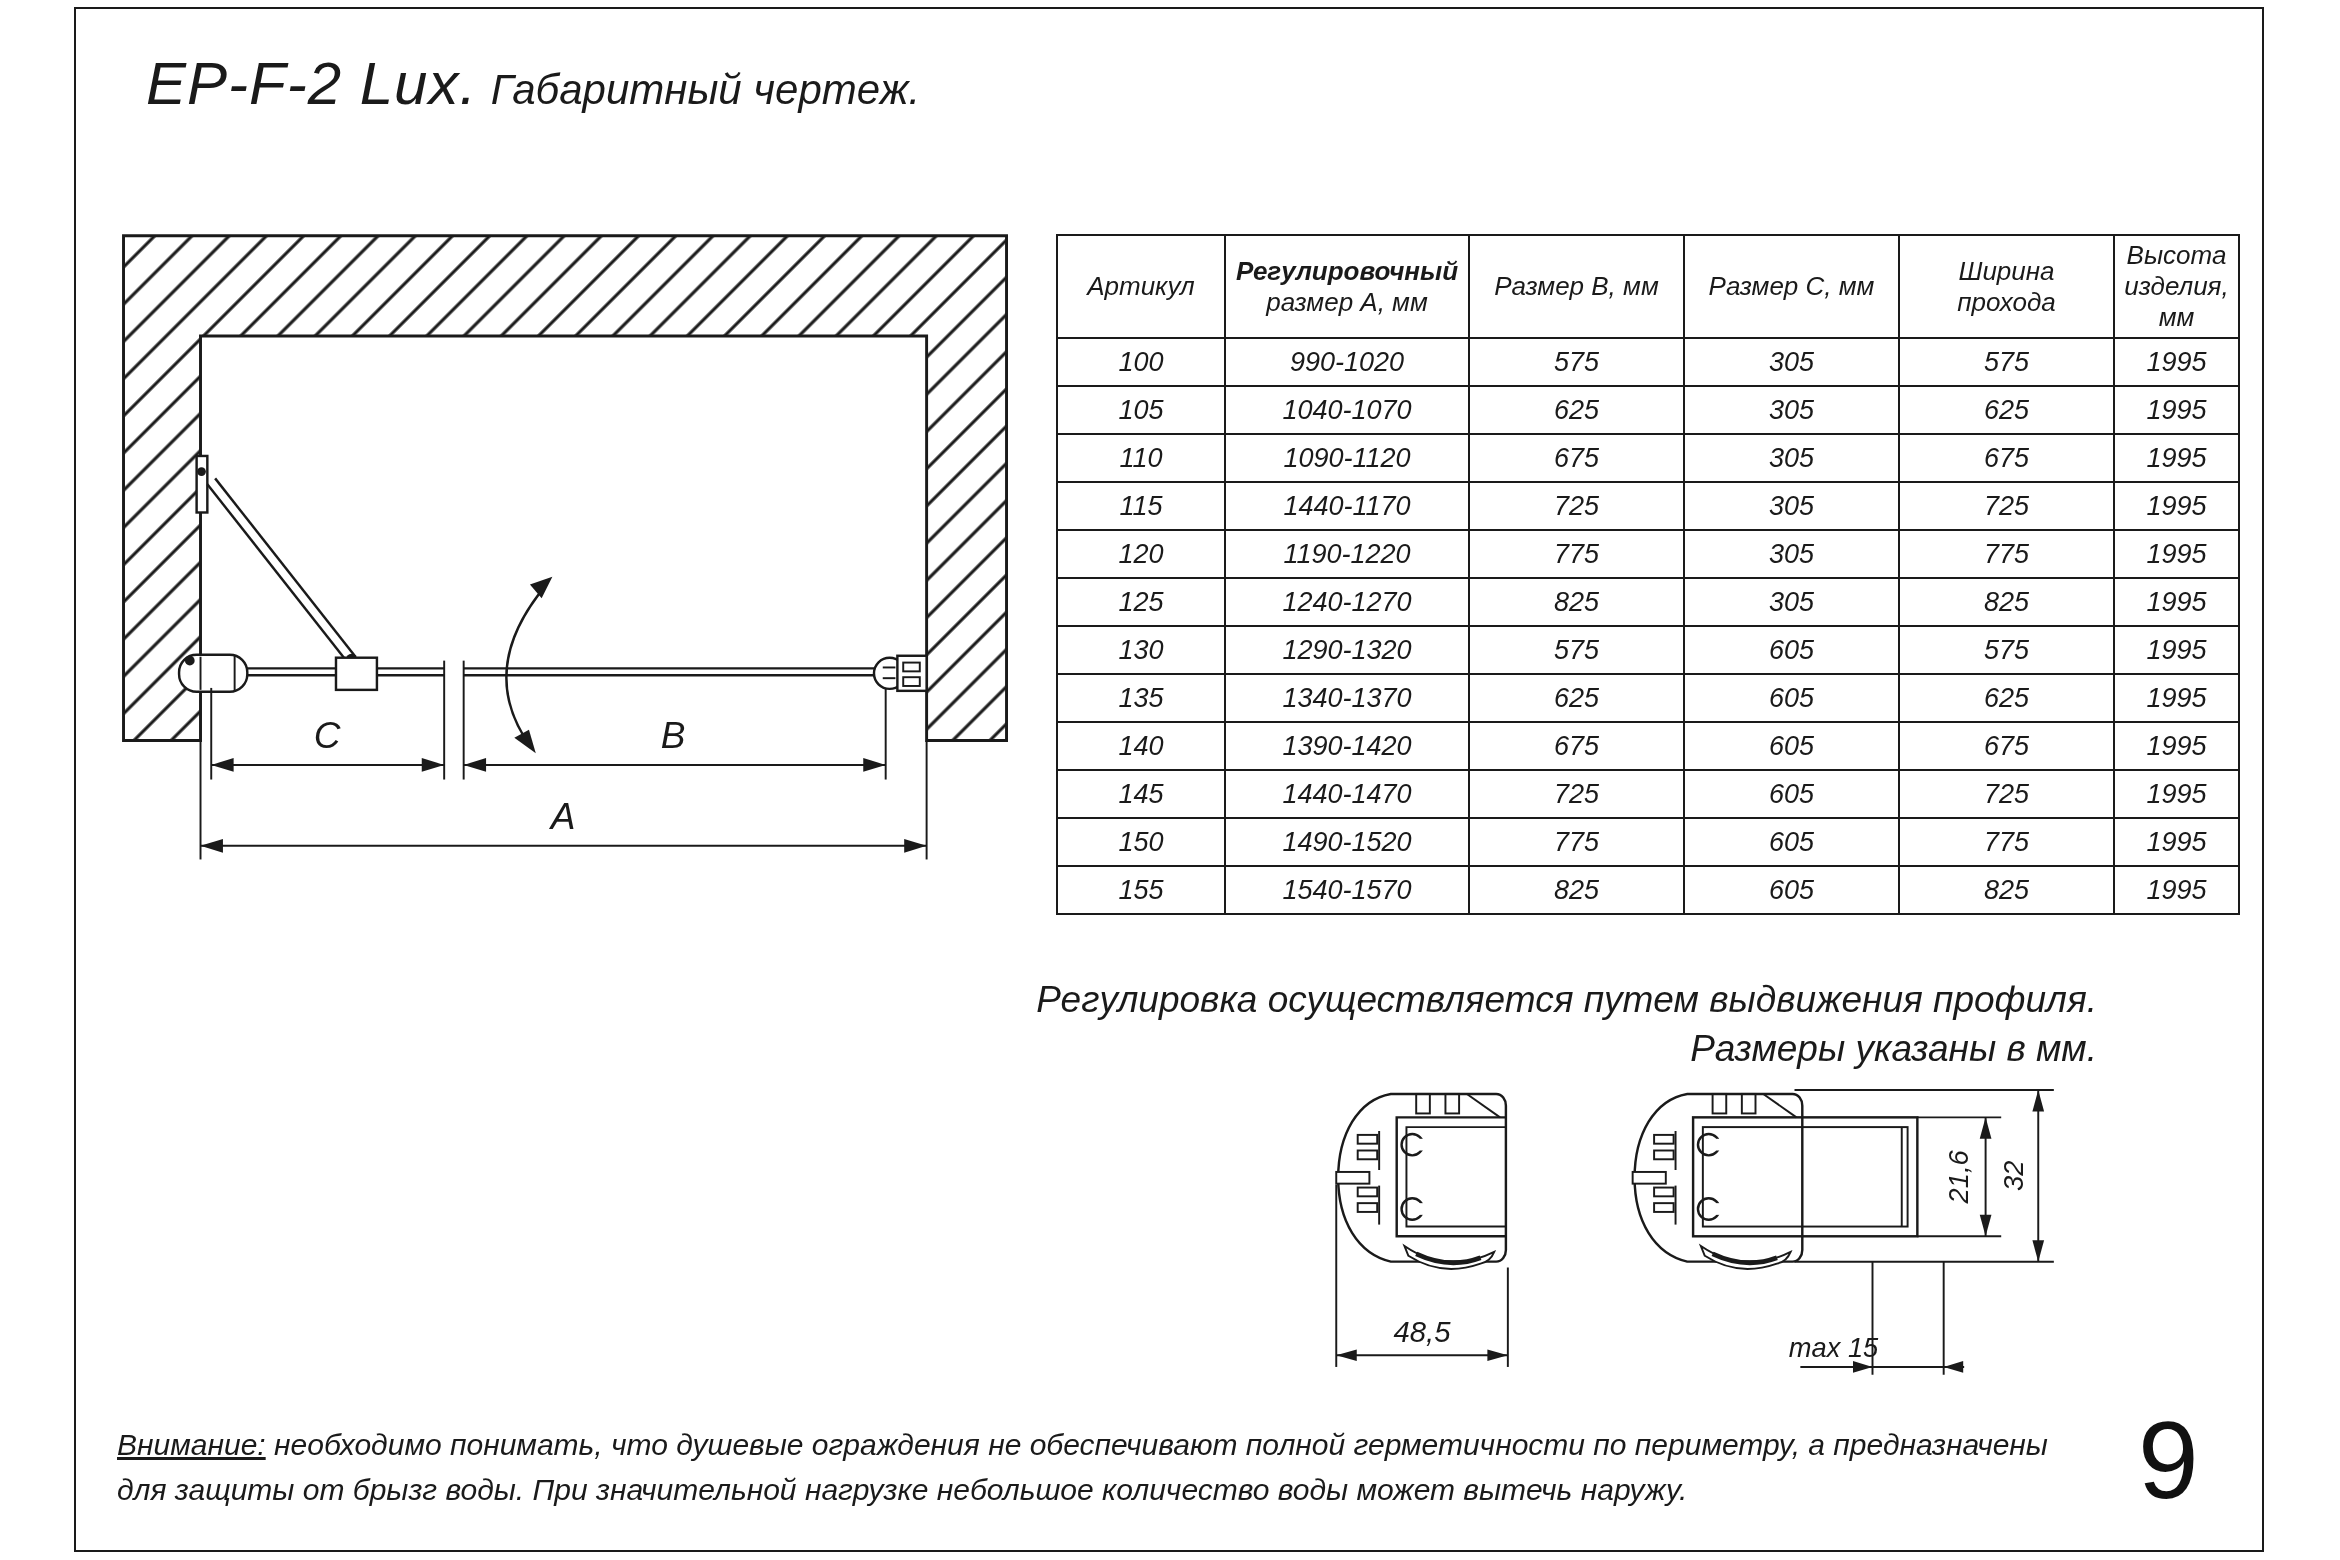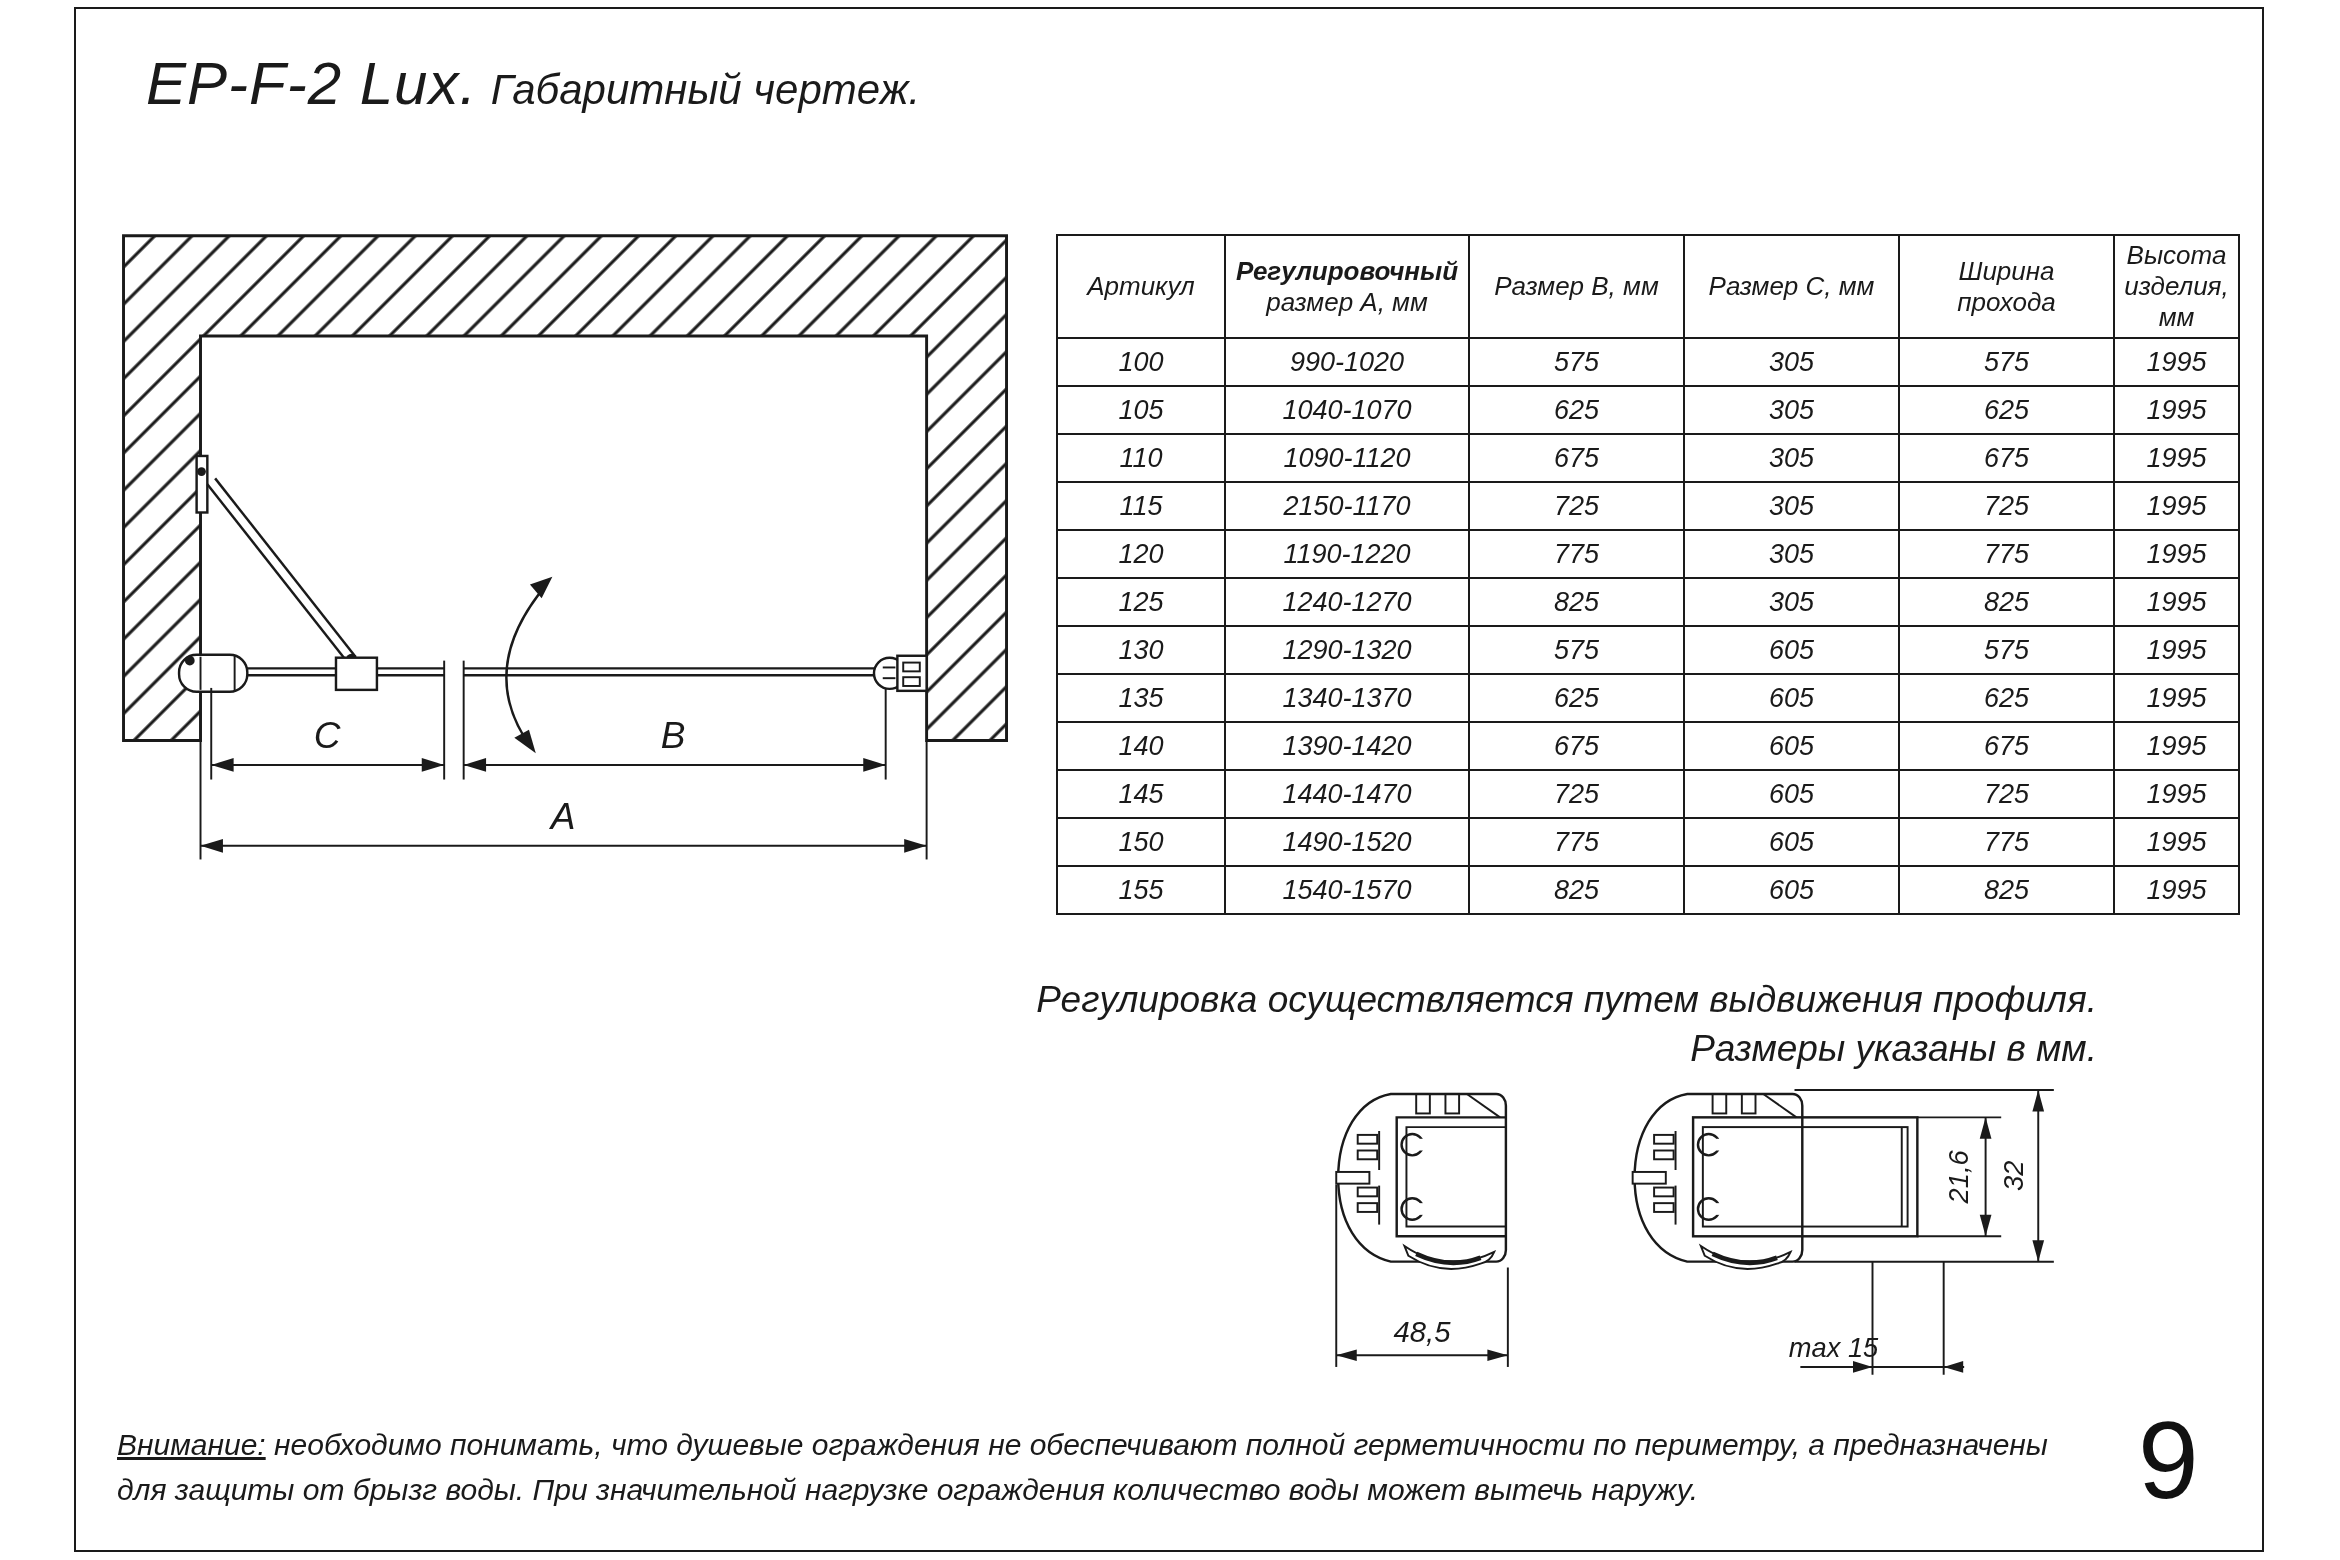--- a/index.html
+++ b/index.html
@@ -162,21 +162,21 @@
         <tr>
           <td>110</td>
           <td>1090-1120</td>
           <td>675</td>
           <td>305</td>
           <td>675</td>
           <td>1995</td>
         </tr>
         <tr>
           <td>115</td>
-          <td>2150-1170</td>
+          <td>1440-1170</td>
           <td>725</td>
           <td>305</td>
           <td>725</td>
           <td>1995</td>
         </tr>
         <tr>
           <td>120</td>
           <td>1190-1220</td>
           <td>775</td>
           <td>305</td>
@@ -314,19 +314,19 @@
         <line x1="2090" y1="1118" x2="2090" y2="1294" stroke="#1a1a1a" stroke-width="2"></line>
         <polygon points="2090,1118 2084,1140 2096,1140" fill="#1a1a1a"></polygon>
         <polygon points="2090,1294 2084,1272 2096,1272" fill="#1a1a1a"></polygon>
         <text transform="rotate(-90 2074 1206)" x="2074" y="1206" font-size="28" text-anchor="middle">32</text>
       </g>
     </g>
   </svg>
 
   <div class="warning">
     <div><span class="wlabel">Внимание:</span><span> необходимо понимать, что душевые ограждения не обеспечивают полной герметичности по периметру, а предназначены</span></div>
-    <div>для защиты от брызг воды. При значительной нагрузке ограждения количество воды может вытечь наружу.</div>
+    <div>для защиты от брызг воды. При значительной нагрузке небольшое количество воды может вытечь наружу.</div>
   </div>
 
   <div class="pagenum">9</div>
 
 </div>
 
 
 </body></html>

